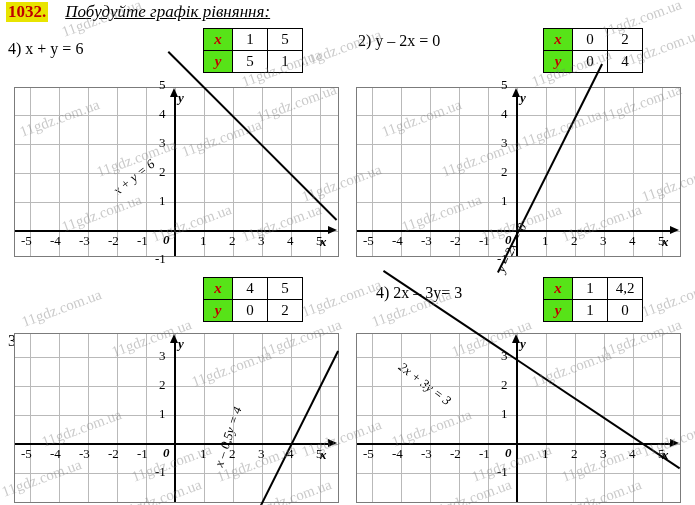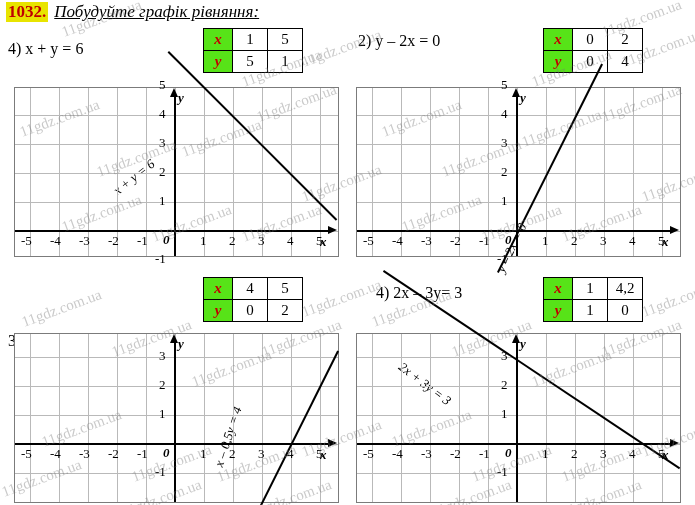--- a/index.html
+++ b/index.html
@@ -7,21 +7,21 @@
     width:695px;height:505px;
     background:#ffffff;
     font-family:"Liberation Serif", serif;
     position:relative;
     overflow:hidden;
     color:#000;
   }
   
   .header{
     position:absolute;left:6px;top:2px;
-    display:flex;align-items:center;gap:6px;justify-content:flex-end;
+    display:flex;align-items:center;gap:17px;justify-content:flex-end;
   }
   .task-num{
     background:#e8e400;
     color:#c00000;
     font-weight:bold;
     font-size:17px;
     padding:0 2px;
     font-family:"Liberation Serif", serif;
   }
   .task-title{

